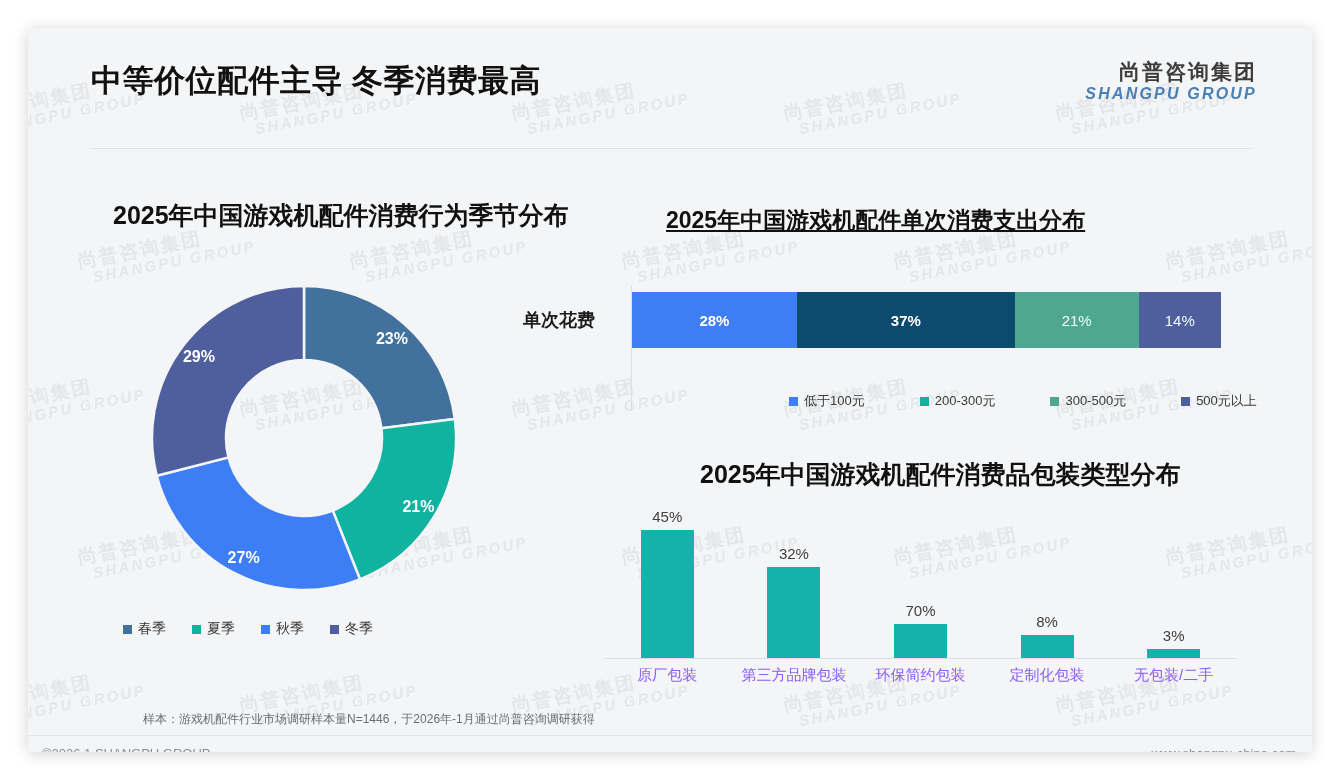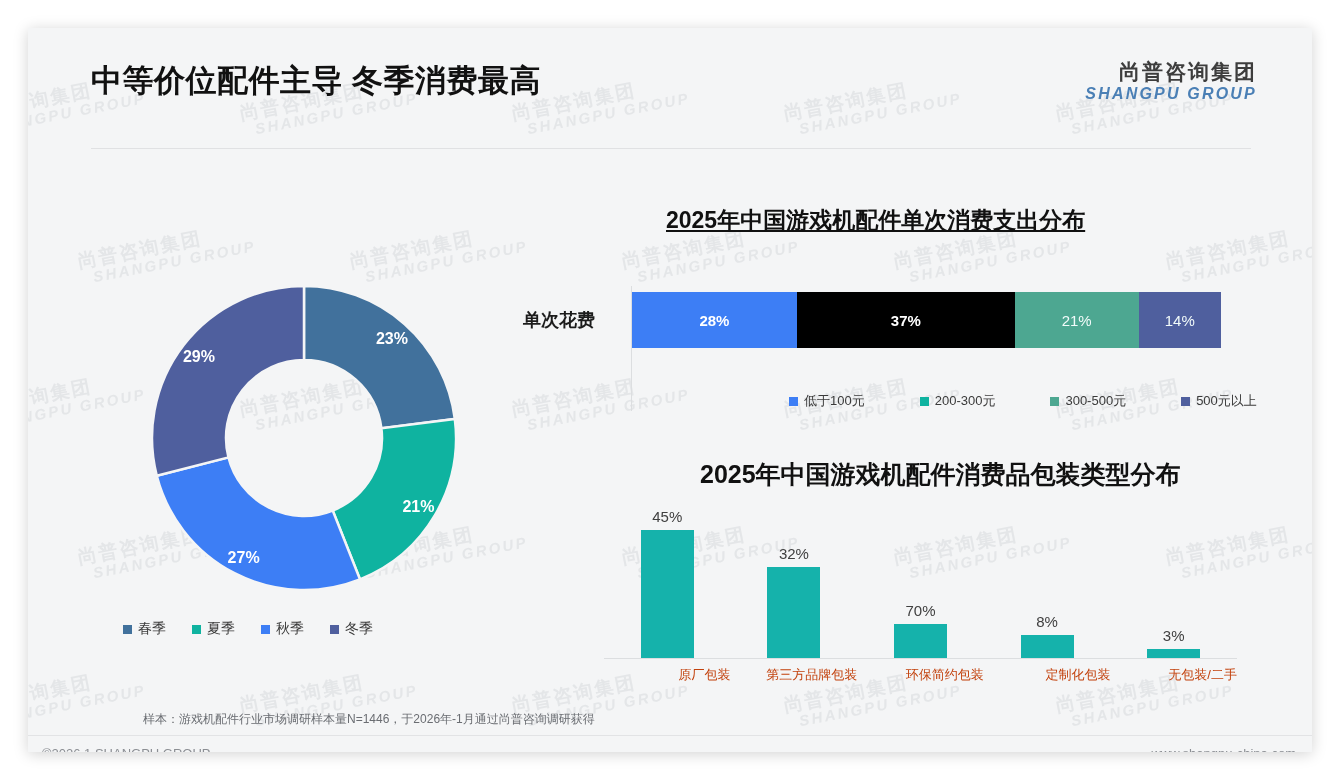--- a/index.html
+++ b/index.html
@@ -242,23 +242,23 @@
     background: #dcdee0;
   }
   #bar-cats {
     position: absolute;
     left: 16px; top: 160px;
     width: 633px;
     display: flex;
   }
   .bar-cat {
     flex: 1 1 0;
-    text-align: right;
-    font-size: 13px;
-    color: #c2410c;
+    text-align: center;
+    font-size: 15px;
+    color: #8b5cf6;
     white-space: nowrap;
   }
 
   
   #footnote {
     position: absolute;
     left: 115px;
     top: 683px;
     font-size: 12px;
     color: #6a6d72;
@@ -392,20 +392,21 @@
 
   <div class="header">
     <div class="page-title">中等价位配件主导 冬季消费最高</div>
     <div class="logo">
       <div class="logo-cn">尚普咨询集团</div>
       <div class="logo-en">SHANGPU GROUP</div>
     </div>
   </div>
   <div class="header-rule"></div>
 
+  <div class="panel-title" id="donut-title">2025年中国游戏机配件消费行为季节分布</div>
   <div id="donut-panel">
     <svg id="donut-svg" width="330" height="330" viewBox="0 0 330 330">
         <path d="M 165 13 A 152 152 0 0 1 315.80143459980064 145.94934849822573 L 242.38494670252928 155.22400778198426 A 78 78 0 0 0 165 87 Z" fill="#41719C" stroke="#f4f5f6" stroke-width="2.5"></path>
         <text x="252.95447808804568" y="71.23522773914887" text-anchor="middle" class="donut-label">23%</text>
         <path d="M 315.80143459980064 145.94934849822573 A 152 152 0 0 1 220.95493200807107 306.3260258550142 L 193.7137151094049 237.52256589928362 A 78 78 0 0 0 242.38494670252928 155.22400778198426 Z" fill="#0FB3A0" stroke="#f4f5f6" stroke-width="2.5"></path>
         <text x="279.4786895915245" y="238.70250829479937" text-anchor="middle" class="donut-label">21%</text>
         <path d="M 220.95493200807107 306.3260258550142 A 152 152 0 0 1 17.775359508448076 202.80086284905792 L 89.45051343196678 184.39781119885868 A 78 78 0 0 0 193.7137151094049 237.52256589928362 Z" fill="#3D7EF5" stroke="#f4f5f6" stroke-width="2.5"></path>
         <text x="104.61926353464028" y="289.5038677170529" text-anchor="middle" class="donut-label">27%</text>
         <path d="M 17.775359508448076 202.80086284905792 A 152 152 0 0 1 164.99999999999997 13 L 164.99999999999997 87 A 78 78 0 0 0 89.45051343196678 184.39781119885868 Z" fill="#4F5F9E" stroke="#f4f5f6" stroke-width="2.5"></path>
         <text x="59.90938335403324" y="89.48336186415406" text-anchor="middle" class="donut-label">29%</text>
@@ -429,21 +430,21 @@
         <span class="legend-text">冬季</span>
       </div>
     </div>
 
   <div class="panel-title" id="stack-title">2025年中国游戏机配件单次消费支出分布</div>
   <div id="stack-panel">
     <div id="stack-axis"></div>
     <div id="stack-cat-label">单次花费</div>
     <div id="stack-bar">
         <div class="stack-seg" style="flex: 0 0 28%; background: rgb(61, 126, 245);">28%</div>
-        <div class="stack-seg" style="flex: 0 0 37%; background: #000000;">37%</div>
+        <div class="stack-seg" style="flex: 0 0 37%; background: #0c4a6e;">37%</div>
         <div class="stack-seg dim" style="flex: 0 0 21%; background: rgb(77, 167, 145);">21%</div>
         <div class="stack-seg dim" style="flex: 0 0 14%; background: rgb(79, 95, 158);">14%</div>
       </div>
   </div>
   <div class="legend-row" id="stack-legend">
       <div class="legend-item">
         <span class="legend-swatch" style="background: rgb(61, 126, 245);"></span>
         <span class="legend-text">低于100元</span>
       </div>
       <div class="legend-item">

